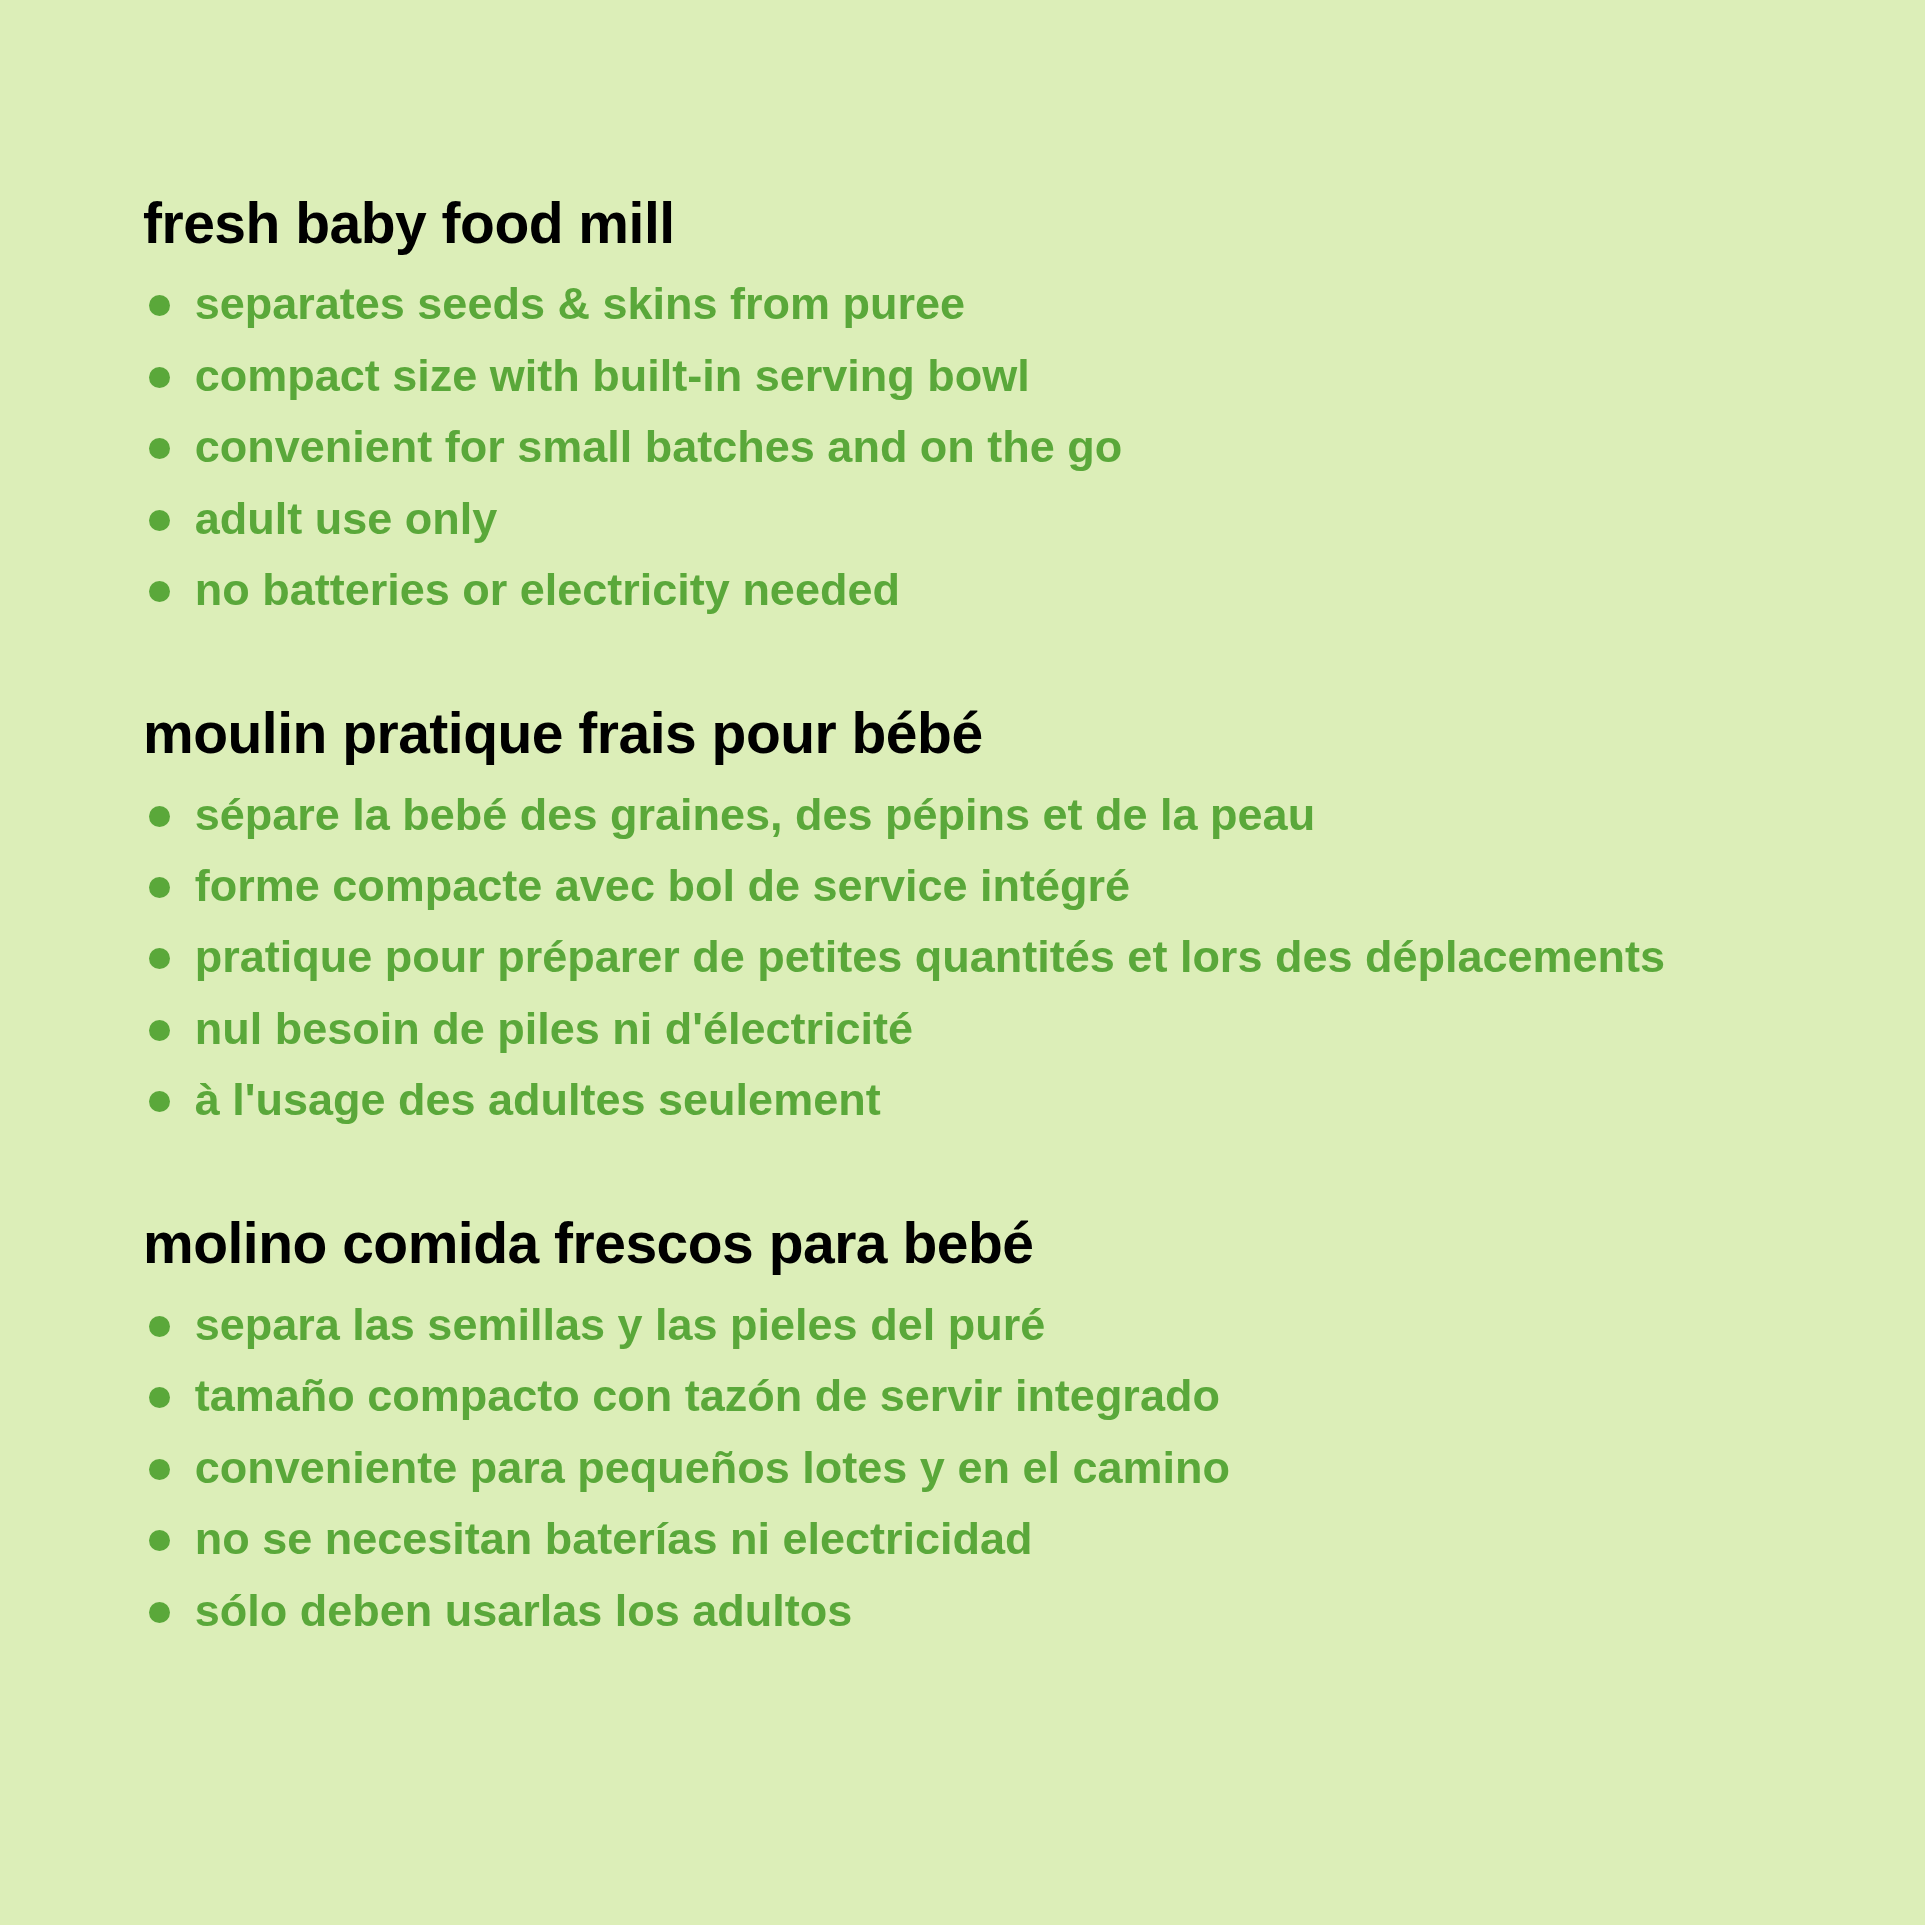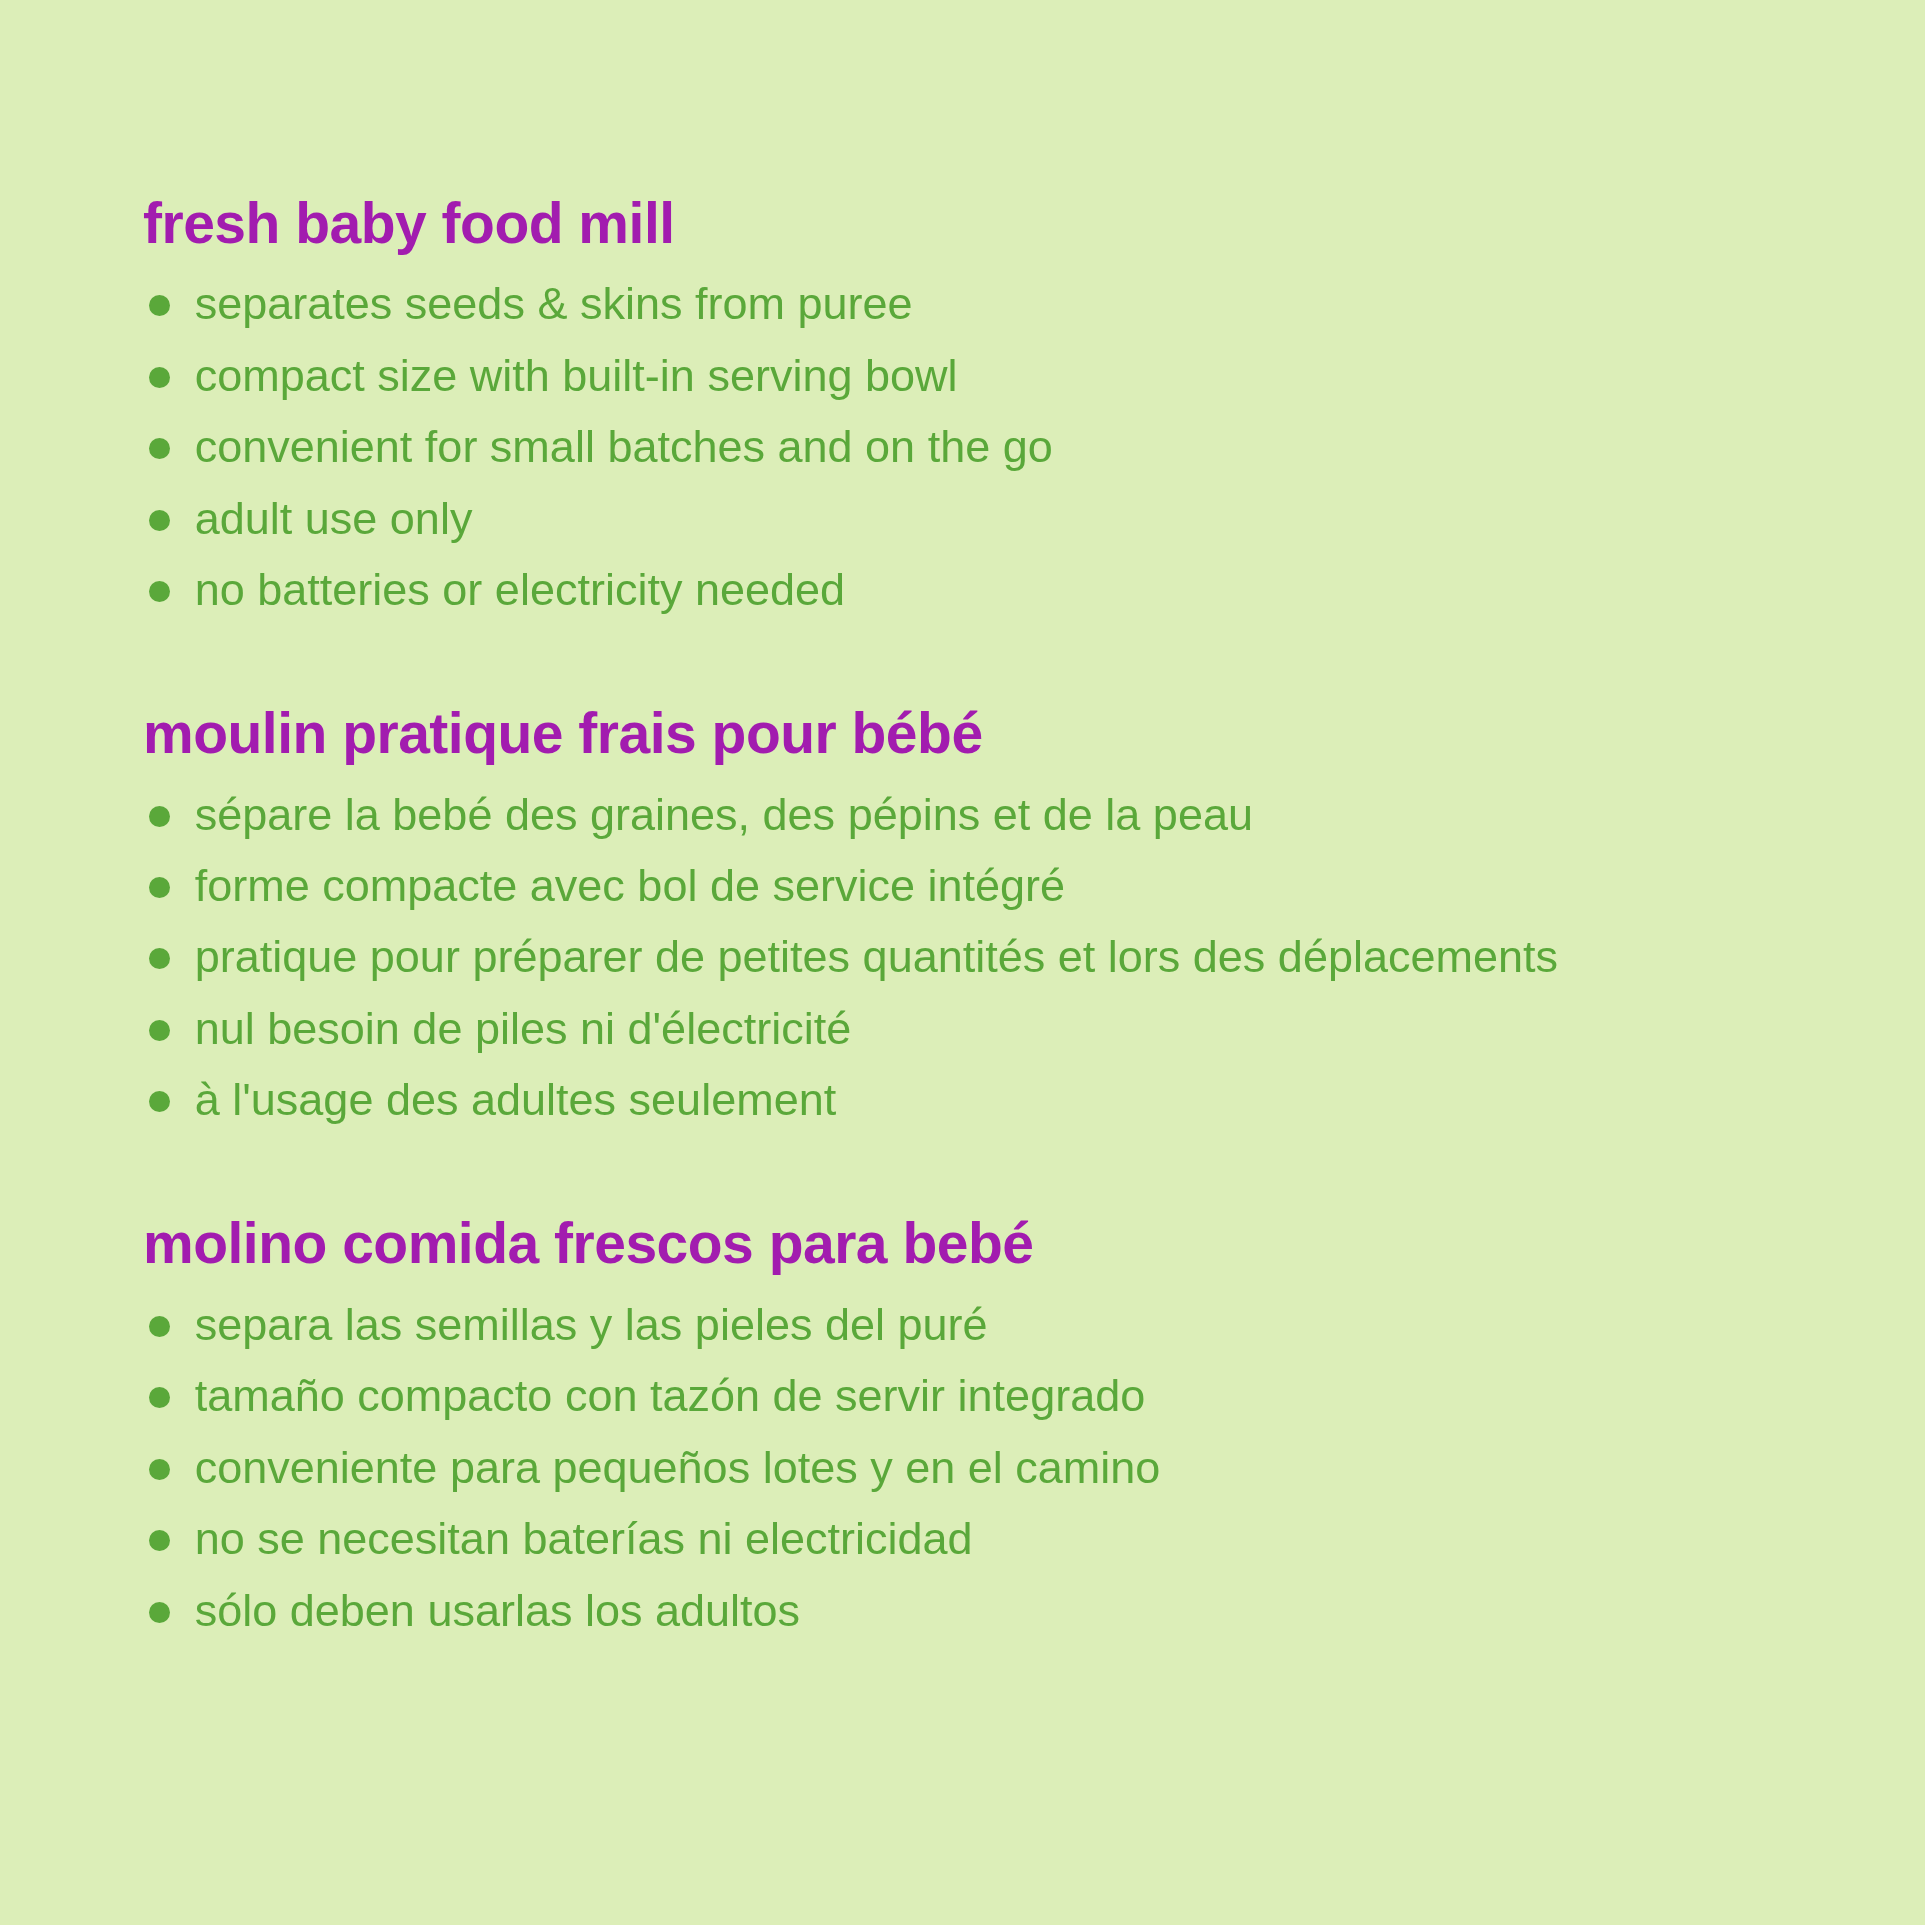--- a/index.html
+++ b/index.html
@@ -22,21 +22,21 @@
   }
   .section {
     margin-bottom: 74px;
   }
   .section:last-child {
     margin-bottom: 0;
   }
   .section-title {
     font-size: 57px;
     font-weight: bold;
-    color: #a21caf;
+    color: #000000;
     letter-spacing: -0.5px;
     margin: 0 0 11.4px 0;
     line-height: 1.18;
   }
   .bullet-list {
     list-style: none;
     margin: 0;
     padding: 0;
   }
   .bullet-item {
@@ -50,20 +50,21 @@
   .bullet-dot {
     flex: 0 0 auto;
     width: 21px;
     height: 21px;
     border-radius: 50%;
     background: #5aa83a;
     margin: 23px 25px 0 5.7px;
   }
   .bullet-text {
     flex: 1 1 auto;
+    font-weight: bold;
   }
 </style>
 </head>
 <body>
 
 <div class="page">
 
   <div class="section">
     <h2 class="section-title">fresh baby food mill</h2>
     <ul class="bullet-list">

